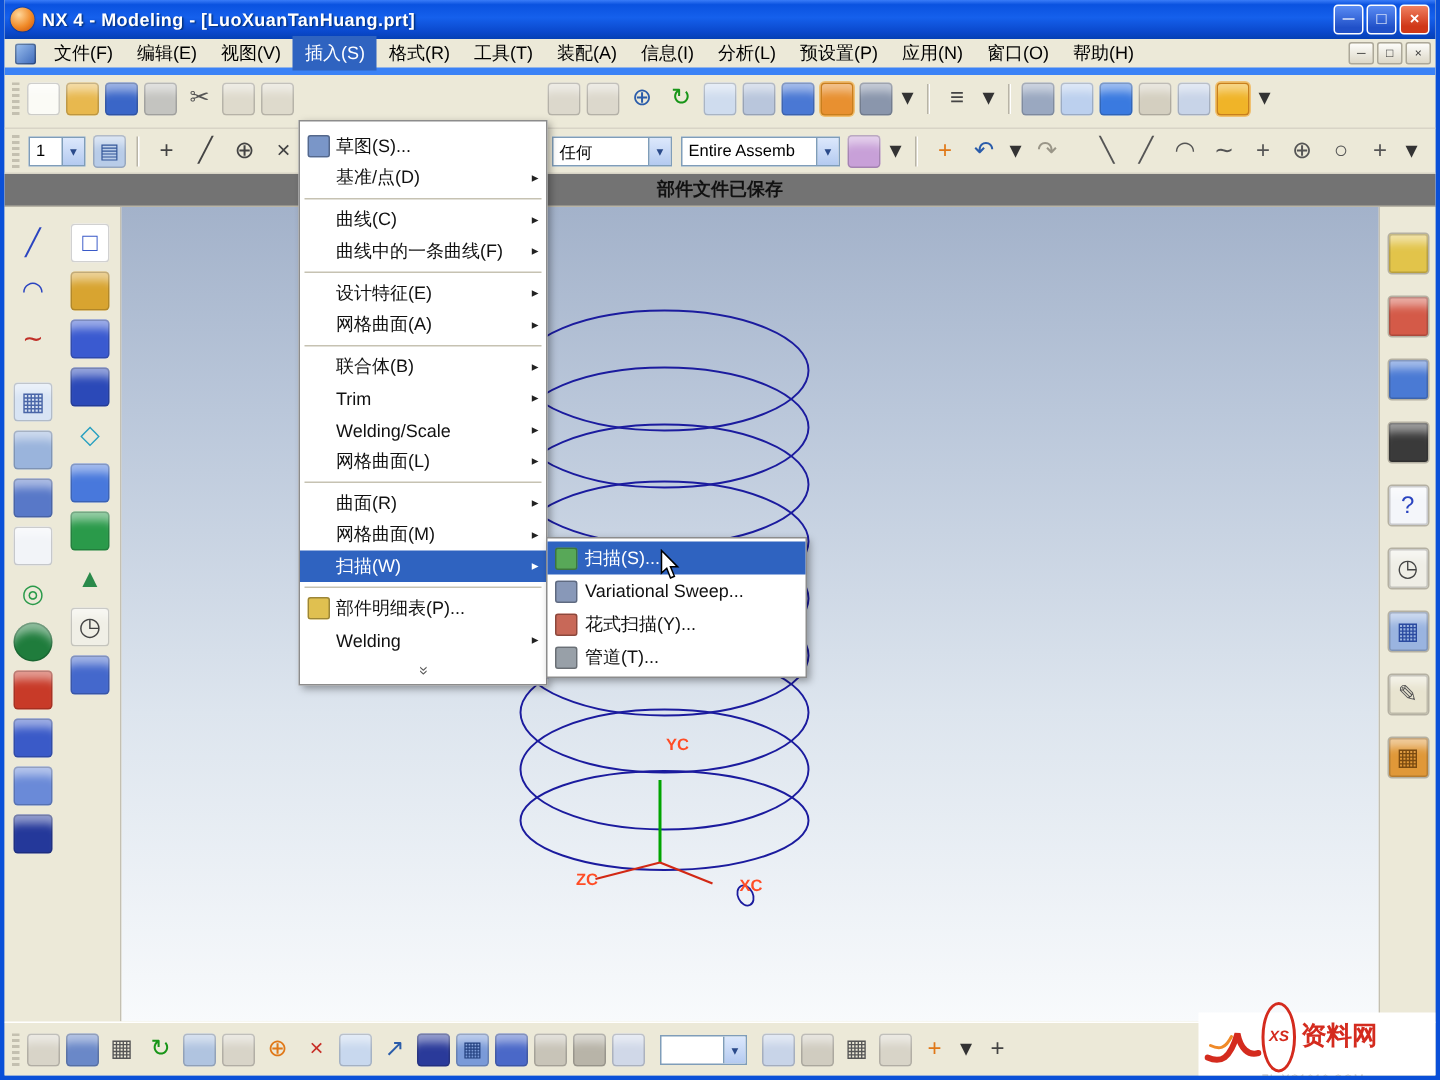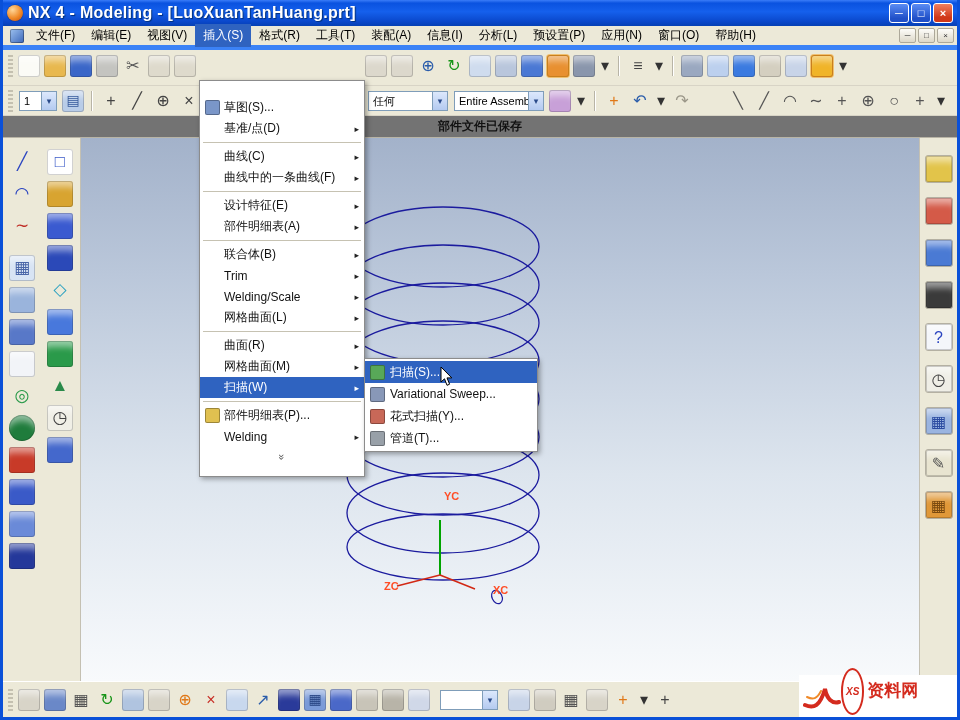--- a/index.html
+++ b/index.html
@@ -7,21 +7,21 @@
   body { font-family: "Liberation Sans", "DejaVu Sans", sans-serif; }
   .window { position:relative; width:960px; height:720px; overflow:hidden;
             border-left:3px solid #0a50d8; border-right:3px solid #0a50d8; border-bottom:3px solid #0a50d8;
             background:#ece9d8; }
 
   
   .titlebar { height:26px; display:flex; align-items:center; padding:0 4px;
     background:linear-gradient(180deg,#3a7cf8 0%,#0a52e0 12%,#1560ec 45%,#0a48cc 82%,#0540b4 100%); }
   .nx-logo { width:16px; height:16px; border-radius:50%; margin-right:5px;
     background:radial-gradient(circle at 35% 30%, #ffd79a, #f08a28 55%, #c24a08); box-shadow:0 0 1px #000; }
-  .title-text { color:#fff; font-weight:bold; font-size:16px; letter-spacing:.3px; text-shadow:1px 1px 1px #02307a; flex:1;
+  .title-text { color:#fff; font-weight:bold; font-size:12px; letter-spacing:.3px; text-shadow:1px 1px 1px #02307a; flex:1;
     white-space:nowrap; overflow:hidden; }
   .tb-controls { display:flex; gap:2px; }
   .tbtn { width:20px; height:20px; border-radius:3px; border:1px solid #fff; color:#fff; font-size:11px; font-weight:bold;
     text-align:center; line-height:18px; background:linear-gradient(180deg,#5a8cf4,#2050c8 80%); }
   .tbtn.close { background:linear-gradient(180deg,#f08060,#d03818 75%); }
 
   
   .menubar { height:24px; background:#ece9d8; border-bottom:5px solid #3b82f6; display:flex; align-items:center; padding:0 3px; }
   .mdi-doc { width:14px; height:14px; margin:0 4px; border-radius:2px;
     background:linear-gradient(135deg,#9ec2f0,#3a66b8); box-shadow:inset 0 0 0 1px rgba(0,0,0,.3); }
@@ -53,21 +53,21 @@
   .tsep { display:inline-block; width:2px; height:20px; margin:0 5px; border-left:1px solid #b8b4a6; border-right:1px solid #fff; }
   .gap { height:10px; }
 
   .combo { height:20px; border:1px solid #7f9db9; background:#fff; display:inline-flex; align-items:center;
     font-size:11px; margin:0 3px; overflow:hidden; }
   .combo-val { padding:0 4px; flex:1; white-space:nowrap; overflow:hidden; color:#000; }
   .combo-dd { width:15px; height:100%; border-left:1px solid #7f9db9; text-align:center; line-height:18px;
     font-size:9px; color:#2a4a8a; background:linear-gradient(180deg,#dce8fc,#b4caf0); }
   .layer-combo { width:38px; }
   .filter-combo { width:80px; }
-  .assembly-combo { width:90px; }
+  .assembly-combo { width:106px; }
   .bt-combo { width:58px; margin:0 8px; }
 
   
   .promptbar { height:22px; background:#737373; display:flex; align-items:center; justify-content:center;
     border-bottom:1px solid #b8b4a6; }
   .promptbar span { font-size:12px; font-weight:bold; color:#111; border:1px solid transparent; padding:1px 30px; }
 
   
   .main-row { display:flex; height:543px; }
   .left-dock { width:78px; background:#ece9d8; border-right:1px solid #c4c0b2; display:flex; padding-top:8px; }
@@ -80,21 +80,21 @@
   .right-dock { width:38px; background:#ece9d8; border-left:1px solid #c4c0b2; display:flex; flex-direction:column;
     align-items:center; padding-top:10px; }
   .right-dock .ic { width:28px; height:28px; line-height:27px; margin:7px 0; border:1px solid #b4b0a2; font-size:16px; }
 
   
   .bottom-toolbar { height:36px; background:#ece9d8; border-top:1px solid #fff; display:flex; align-items:center;
     padding-left:4px; position:relative; }
 
   
   .menu-popup { position:absolute; left:196px; top:80px; width:166px; background:#fff; z-index:60;
-    border:1px solid #8c8c8c; box-shadow:2px 2px 5px rgba(0,0,0,.35); padding:16px 0; }
+    border:1px solid #8c8c8c; box-shadow:2px 2px 5px rgba(0,0,0,.35); padding:6px 0; }
   .mi { height:21px; display:flex; align-items:center; font-size:12px; color:#111; }
   .mico { width:24px; flex:0 0 24px; display:flex; justify-content:center; }
   .mico-chip { width:15px; height:15px; border-radius:2px; box-shadow:inset 0 0 0 1px rgba(0,0,0,.3); }
   .mlab { flex:1; white-space:nowrap; overflow:hidden; }
   .marr { width:16px; font-size:9px; color:#222; padding-right:5px; text-align:right; }
   .mi-hl { background:#2f63c0; color:#fff; }
   .mi-hl .marr { color:#fff; }
   .msep { height:1px; background:#c6c2b2; margin:3px 3px; }
   .mchev { height:13px; text-align:center; color:#555; }
   .mchev span { display:inline-block; transform:rotate(90deg); font-size:11px; line-height:10px; }
@@ -390,21 +390,21 @@
         <span class="marr">▸</span>
       </div>
       <div class="msep"></div>
       <div class="mi">
         <span class="mico"></span>
         <span class="mlab">设计特征(E)</span>
         <span class="marr">▸</span>
       </div>
       <div class="mi">
         <span class="mico"></span>
-        <span class="mlab">部件明细表(A)</span>
+        <span class="mlab">网格曲面(A)</span>
         <span class="marr">▸</span>
       </div>
       <div class="msep"></div>
       <div class="mi">
         <span class="mico"></span>
         <span class="mlab">联合体(B)</span>
         <span class="marr">▸</span>
       </div>
       <div class="mi">
         <span class="mico"></span>

